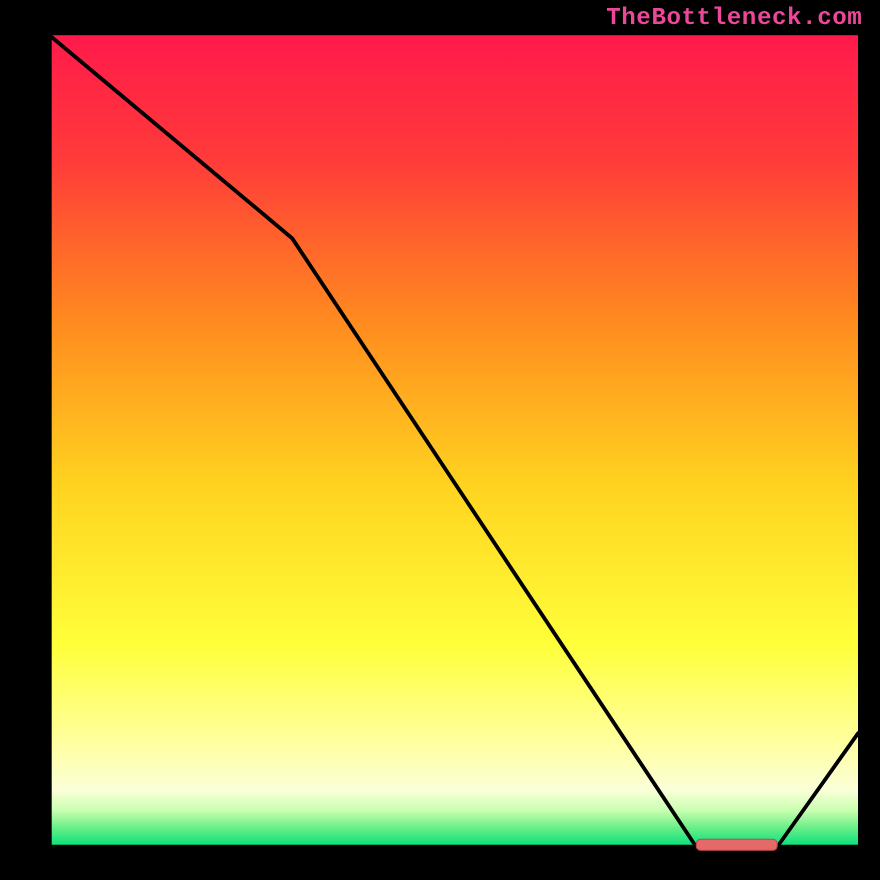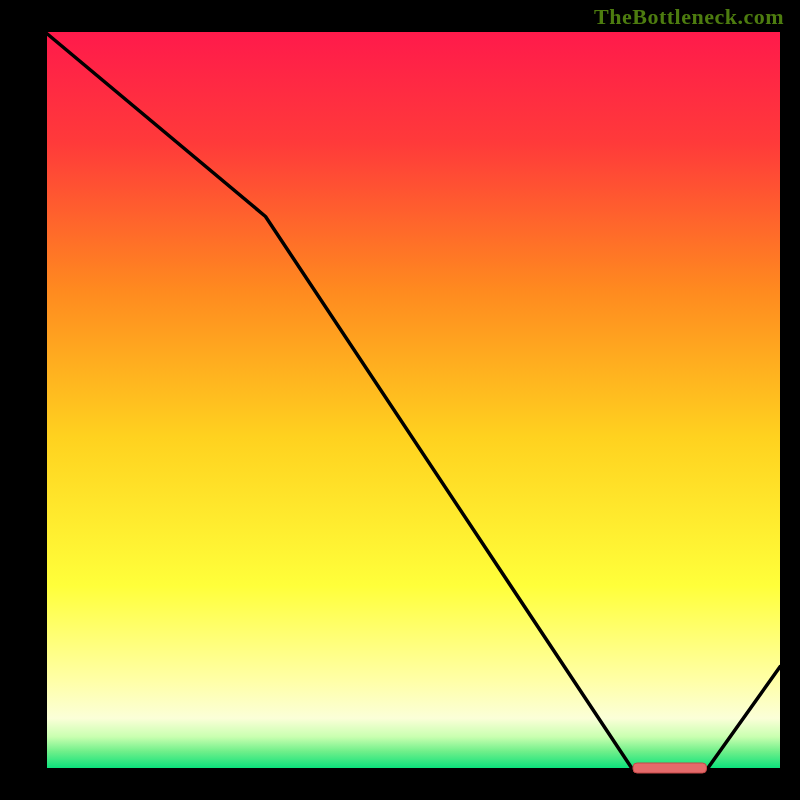--- a/index.html
+++ b/index.html
@@ -12,24 +12,24 @@
   }
   .container {
     position: relative;
     width: 800px;
     height: 800px;
   }
   .attribution {
     position: absolute;
     top: 4px;
     right: 16px;
-    font-family: Liberation Serif, serif;
+    font-family: Liberation Mono, monospace;
     font-size: 22px;
     font-weight: bold;
-    color: #4d7c0f;
+    color: #ec4899;
     letter-spacing: 0.5px;
   }
   svg.plot {
     position: absolute;
     left: 0;
     top: 0;
     width: 800px;
     height: 800px;
   }
 </style>

